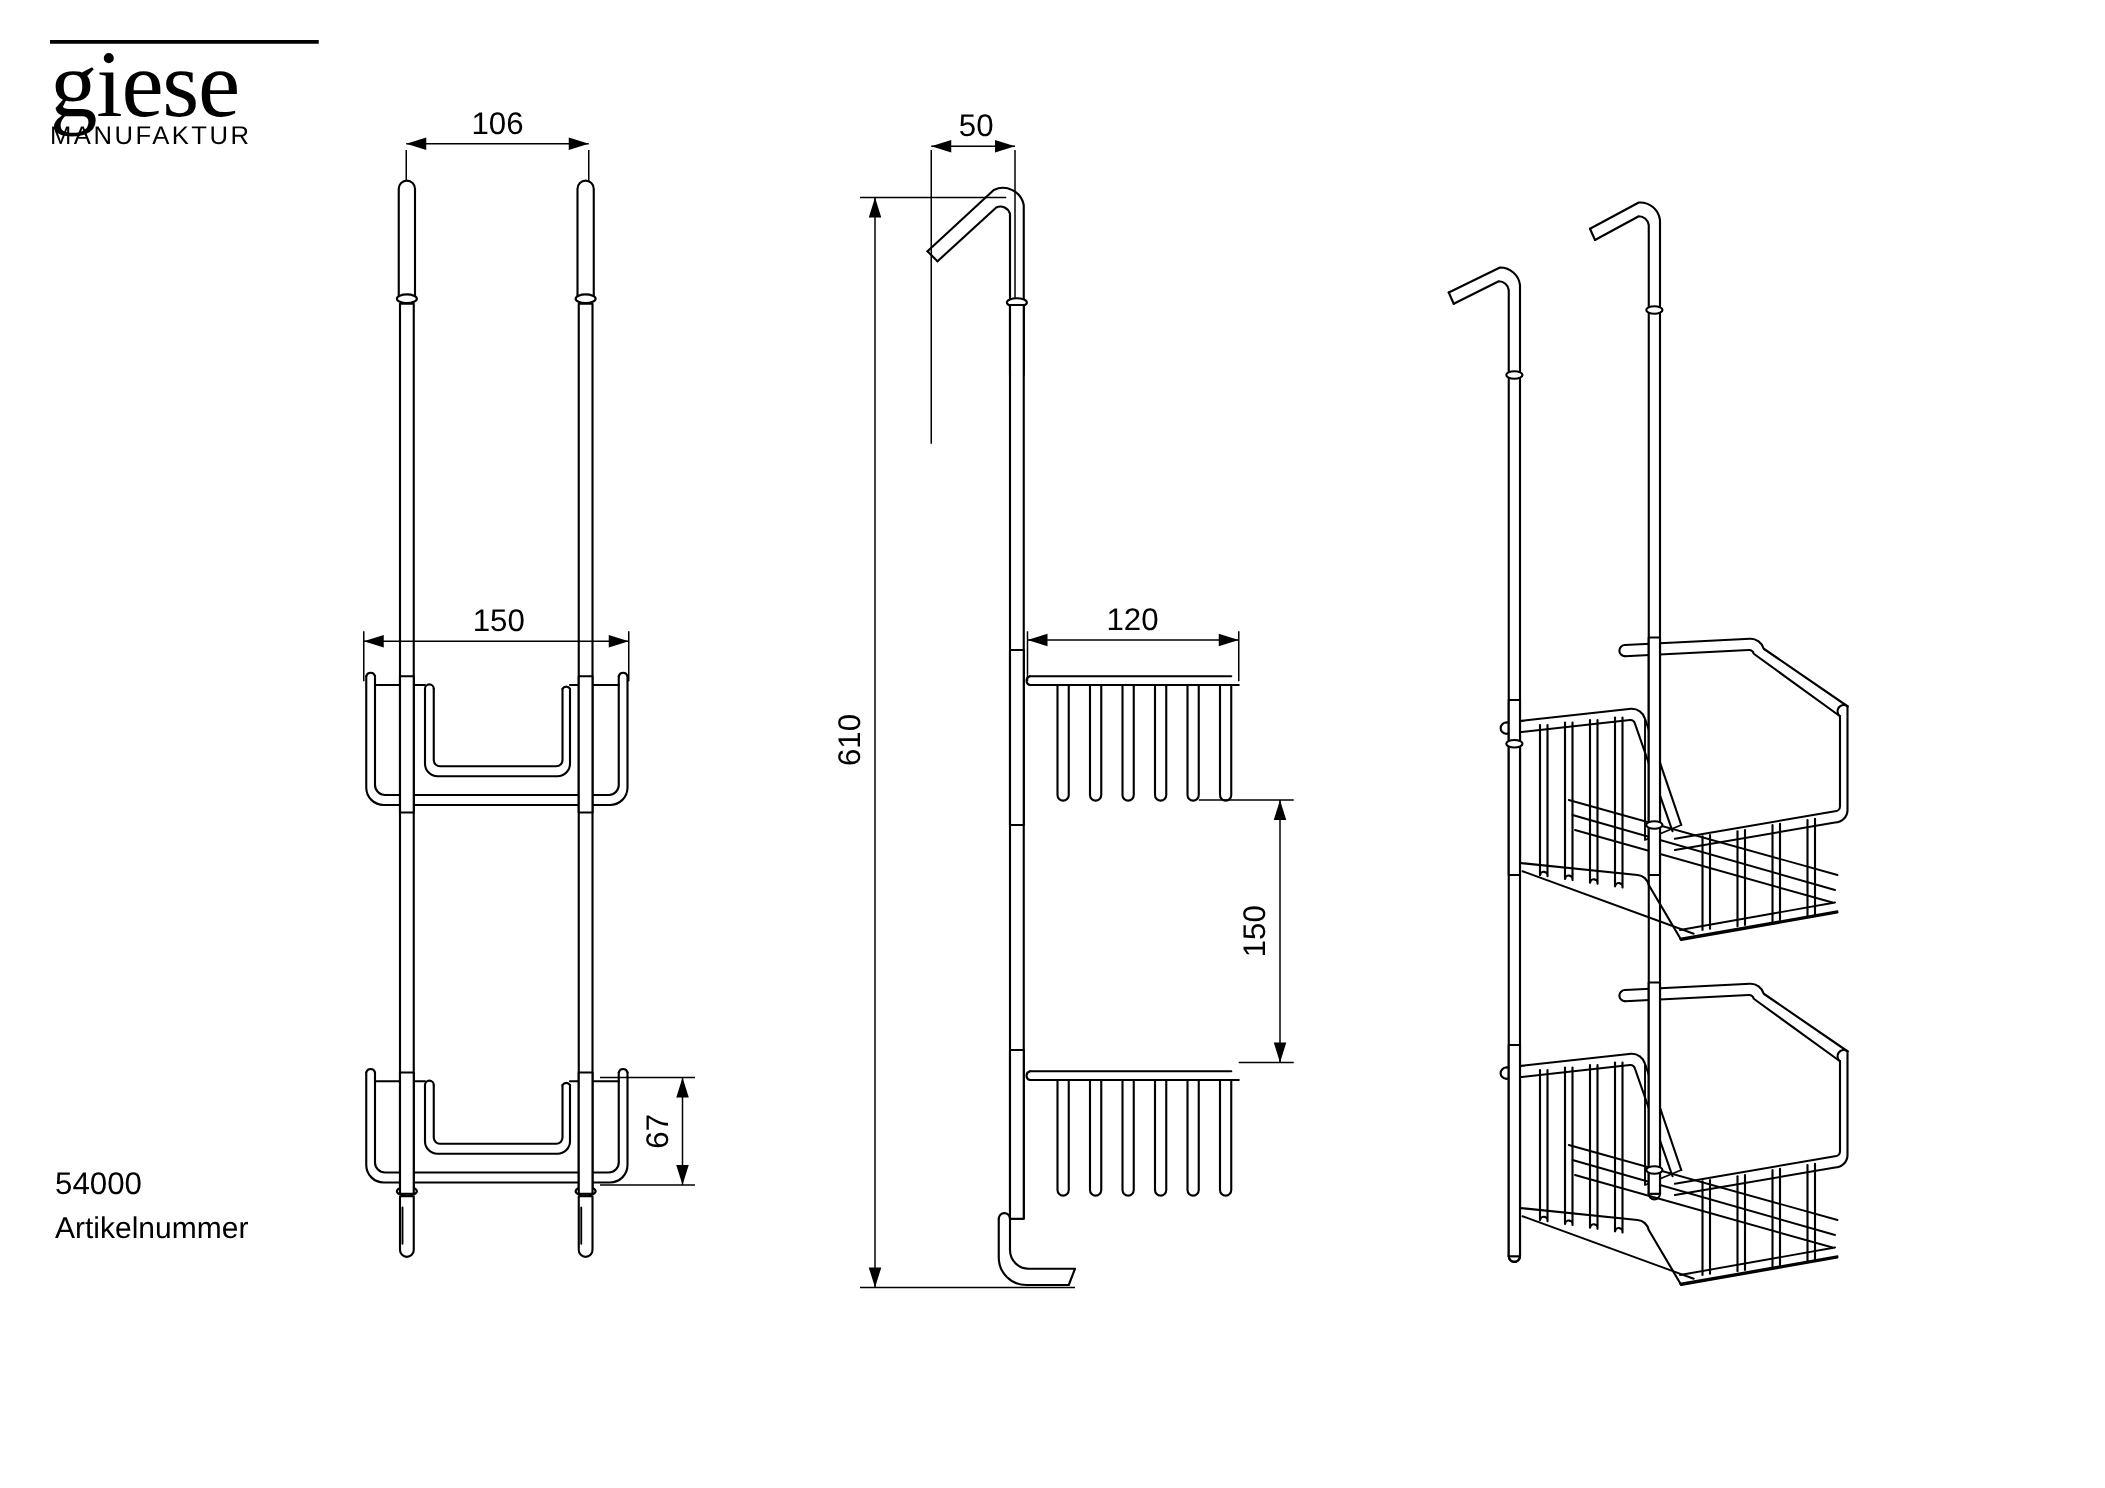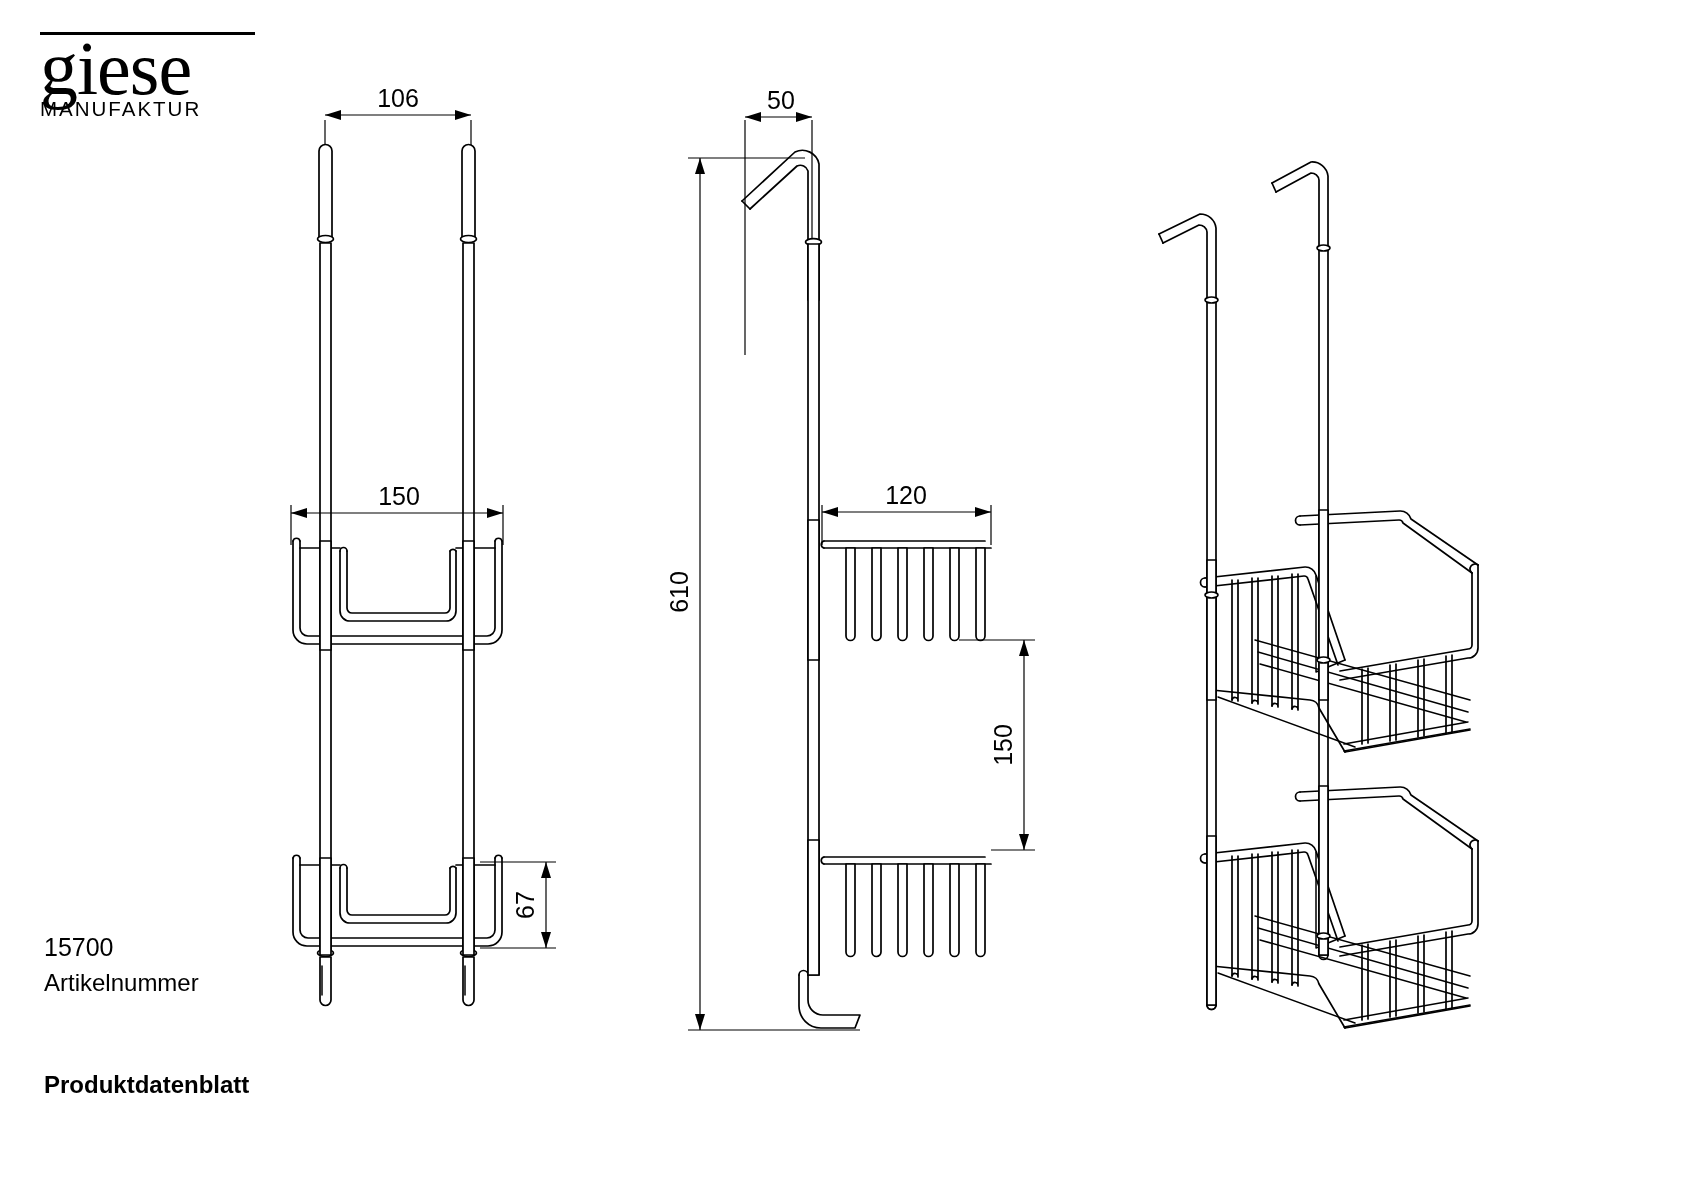--- a/index.html
+++ b/index.html
@@ -349,19 +349,18 @@
     <path class="wire" d="M1207,1005 a4.5,4.5 0 0 0 9,0"></path>
     <path class="fillw" d="M1319,786 L1328,786 L1328,955 L1319,955 Z"></path>
     <path class="fillw" d="M1317,936 a6.5,3 0 0 1 13,0 a6.5,3 0 0 1 -13,0 Z"></path>
     <path class="wire" d="M1319,955 a4.5,4.5 0 0 0 9,0"></path>
   </g>
 
 </svg>
 </div>
 
 <div id="artnr">
-  <div class="num">15700</div>
+  <div class="num">54000</div>
   <div>Artikelnummer</div>
 </div>
 
 <div id="doc">
-  <div class="b">Produktdatenblatt</div>
 </div>
 
 </body></html>

